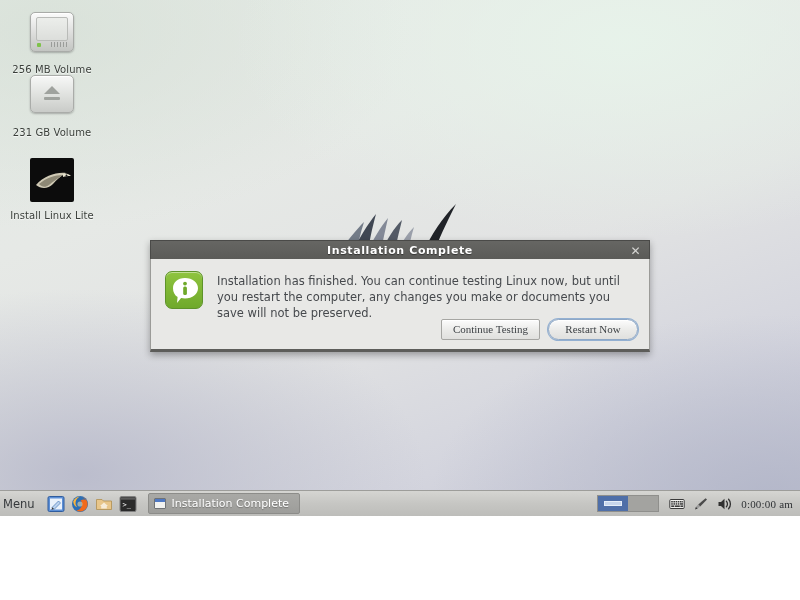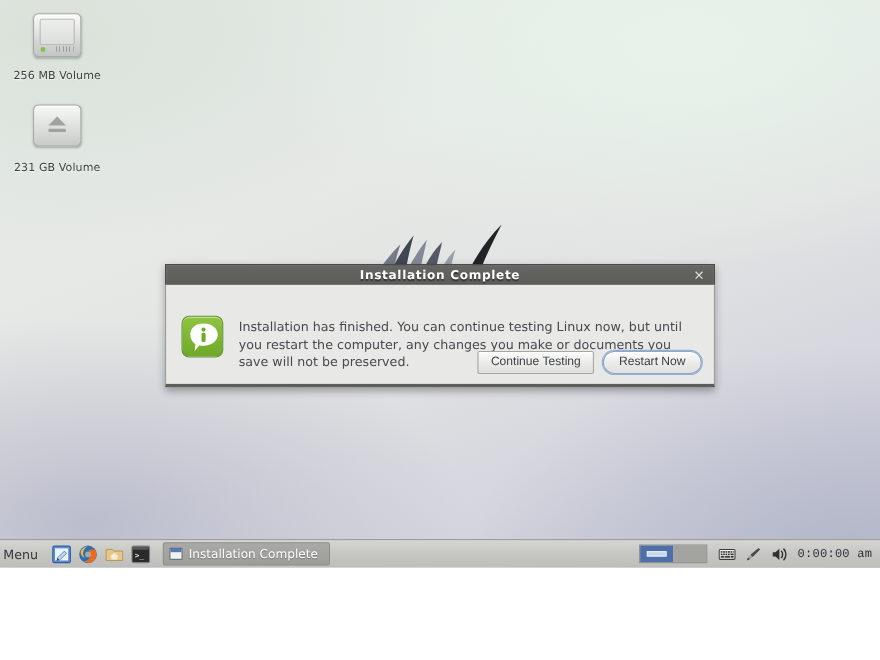--- a/index.html
+++ b/index.html
@@ -149,21 +149,21 @@
     font-size: 12px;
     line-height: 1;
     cursor: pointer;
   }
   #dialog-body {
     height: 93px;
     background: #e8e8e6;
     border: 1px solid #9b9b98;
     border-top: none;
     border-bottom: 3px solid #5d5d5a;
-    padding: 26px 12px 0 12px;
+    padding: 10px 12px 0 12px;
     position: relative;
   }
   #msg-row { display: flex; gap: 14px; align-items: flex-start; }
 
   
   .info-icon {
     flex: 0 0 auto;
     width: 38px; height: 38px;
     border-radius: 7px;
     background: linear-gradient(#8fc43f, #6fa92b);
@@ -181,21 +181,21 @@
     max-width: 406px;
   }
   #btn-row {
     position: absolute;
     right: 11px;
     bottom: 9px;
     display: flex;
     gap: 8px;
   }
   .dlg-btn {
-    font-family: Liberation Sans, sans-serif;
+    font-family: Liberation Serif, serif;
     font-size: 11px;
     color: #3e4246;
     padding: 3px 11px 4px 11px;
     min-width: 90px;
     text-align: center;
     background: linear-gradient(#fcfcfc, #eaeae8 55%, #e0e0de);
     border: 1px solid #a6a6a3;
     border-radius: 2px;
     cursor: pointer;
     box-shadow: inset 0 1px 0 #fff;
@@ -284,21 +284,21 @@
     width: 18px; height: 5px;
     background: #c6d5ec;
     border: 1px solid #e5edf8;
   }
 
   #tray { display: flex; align-items: center; gap: 8px; margin-right: 8px; }
   .tray-icon { width: 16px; height: 16px; cursor: pointer; position: relative; }
 
   #clock {
     font-size: 11px; color: #2f3235; margin-right: 7px;
-    font-family: Liberation Mono, monospace;
+    font-family: Liberation Serif, serif;
     letter-spacing: 0.2px;
     white-space: nowrap;
   }
 </style>
 </head>
 <body>
 
 <div id="desktop">
 
   <svg id="wallpaper-feather" viewBox="0 0 160 60">
@@ -315,30 +315,43 @@
   <div class="desk-icon" style="left:2px; top:8px;">
     <div class="glyph">
       <div class="vol-hd">
           <span class="led"></span>
           <span class="vents"></span>
         </div>
     </div>
     <div class="label">256 MB Volume</div>
   </div>
 
-  <div class="desk-icon" style="left:2px; top:90px;">
+  <div class="desk-icon" style="left:2px; top:70px;">
     <div class="glyph">
       <div class="vol-ej">
           <span class="tri"></span>
           <span class="bar"></span>
         </div>
     </div>
     <div class="label">231 GB Volume</div>
   </div>
 
+  <div class="desk-icon" style="left:2px; top:156px;">
+    <div class="glyph">
+      <div class="inst-icon">
+        <svg viewBox="0 0 44 44" width="44" height="44">
+          <path d="M6 27 C14 18 26 14 36 15 C30 19 26 22 23 26 C18 31 11 31 6 27 Z" fill="#cfc9b4"></path>
+          <path d="M9 26 C16 20 25 17 33 17 C27 21 22 24 19 27 C15 30 12 29 9 26 Z" fill="#8d8875"></path>
+          <path d="M33 16 C36 15 39 16 41 18 C38 18 35 18 33 19 Z" fill="#e6e1cd"></path>
+          <circle cx="36.5" cy="17.5" r="1" fill="#1a1a1a"></circle>
+        </svg>
+      </div>
+    </div>
+    <div class="label">Install Linux Lite</div>
+  </div>
 
   <div id="dialog">
     <div id="titlebar">
       <div class="title">Installation Complete</div>
       <div id="close-btn">✕</div>
     </div>
     <div id="dialog-body">
       <div id="msg-row">
         <div class="info-icon">
           <svg viewBox="0 0 38 38" width="38" height="38">

